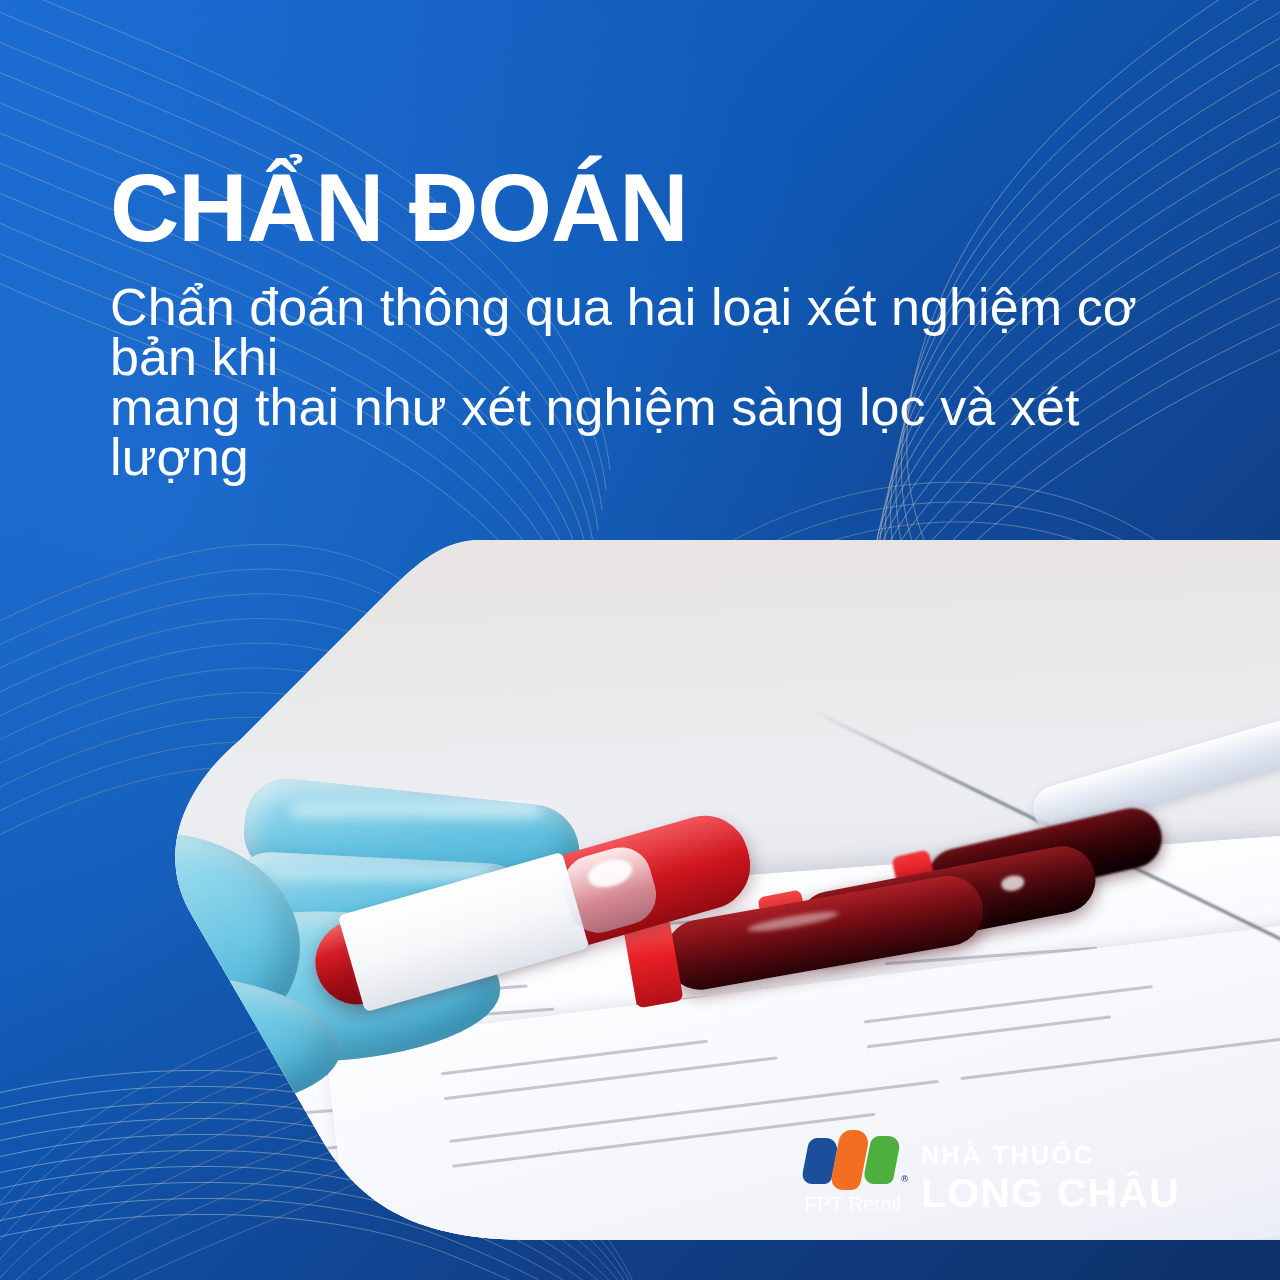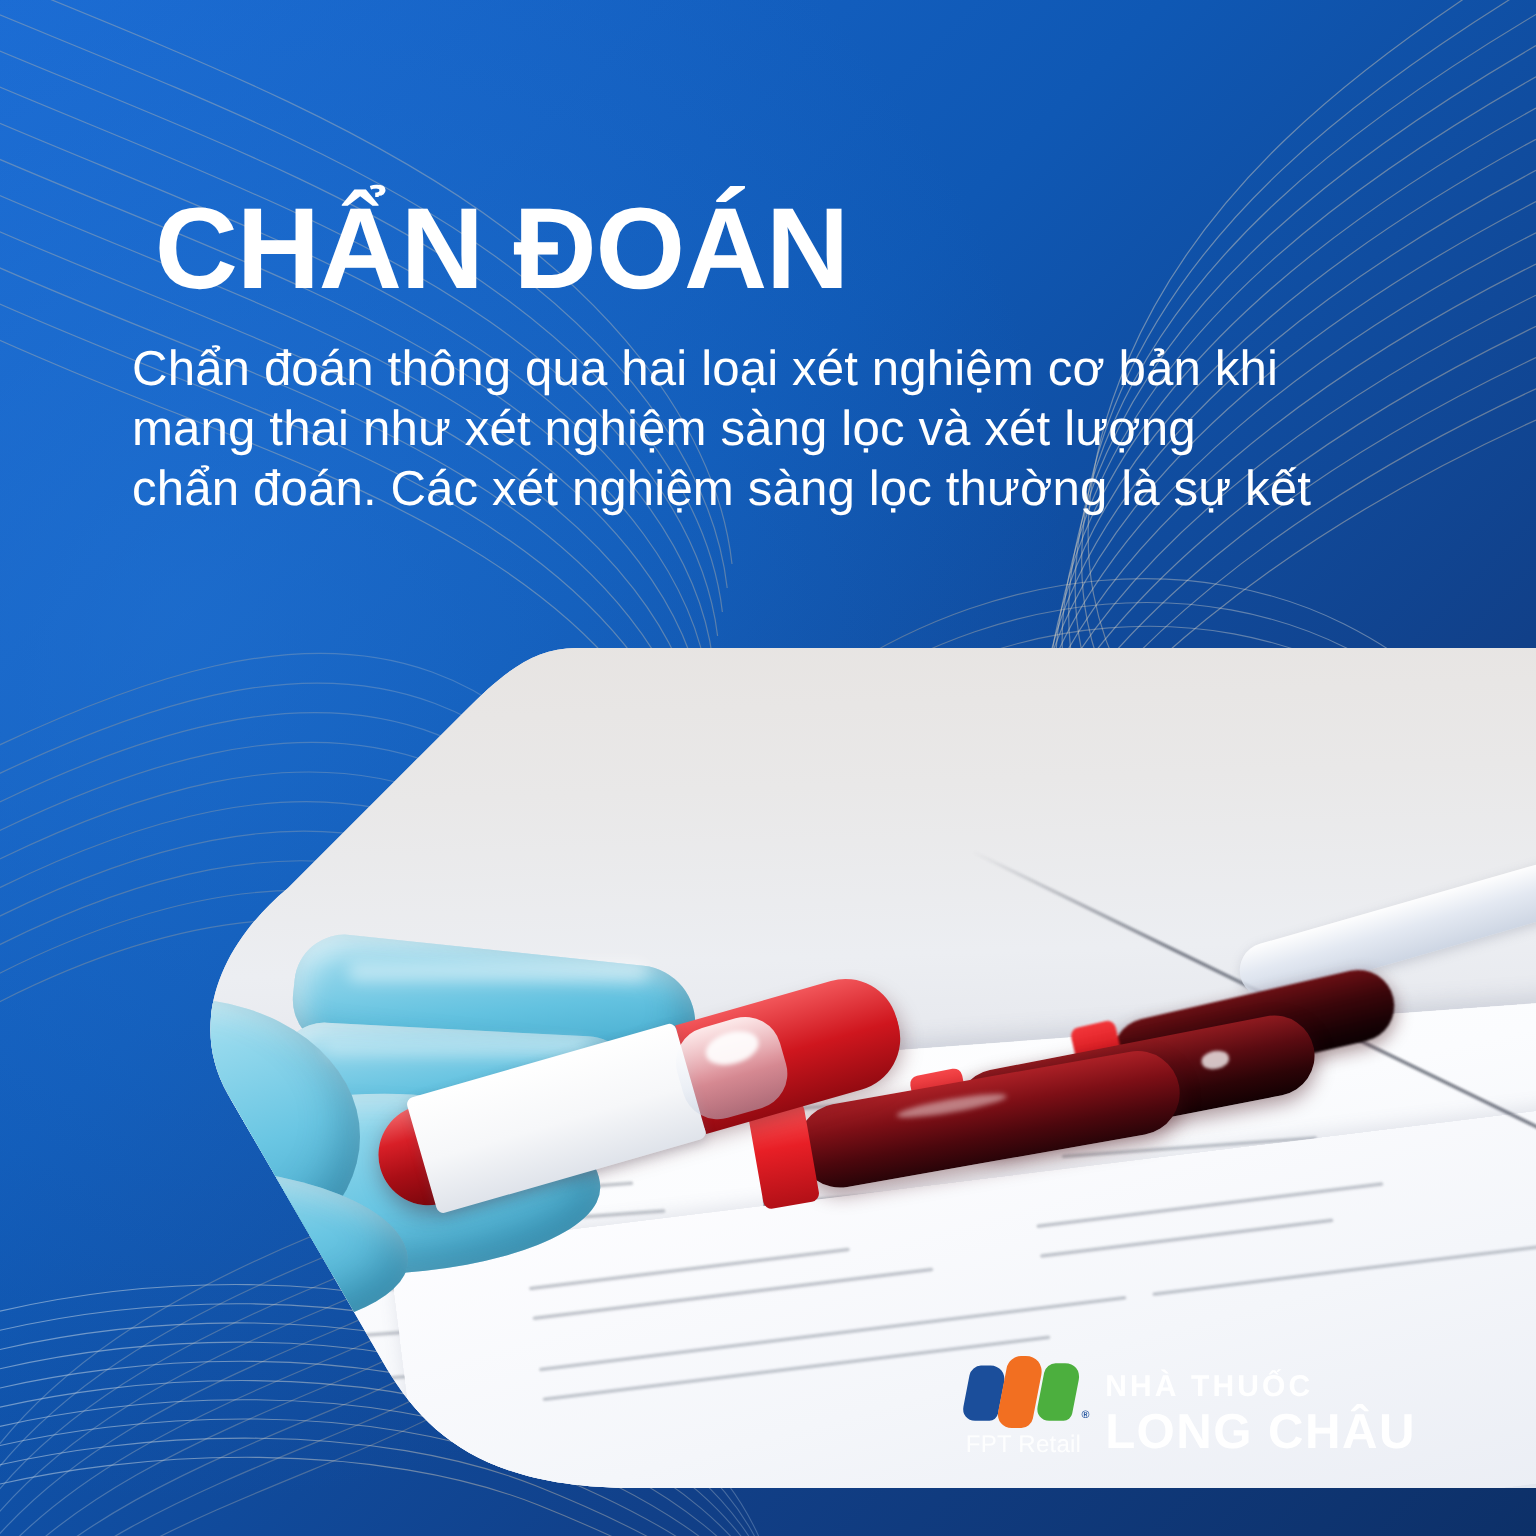--- a/index.html
+++ b/index.html
@@ -28,26 +28,25 @@
     width:1060px;
     z-index:6;
   }
   .headline {
     color:#ffffff;
     font-size:96px;
     font-weight:bold;
     letter-spacing:-1px;
     line-height:1.0;
     white-space:nowrap;
-    margin-left:19px;
   }
   .body-copy {
     margin-top:26px;
     color:#ffffff;
-    font-size:41px;
+    font-size:52px;
     font-weight:400;
     line-height:50px;
     letter-spacing:0.1px;
     max-width:1045px;
   }
   .body-copy .ln { display:block; }
 
   
   .photo-wrap {
     position:absolute;
@@ -276,21 +275,20 @@
       <path d="M724,632 C856,550 1008,540 1128,600 C1248,660 1298,752 1293,844"></path>
       <path d="M730,650 C860,570 1010,560 1130,620 C1250,680 1300,770 1295,860"></path>
     </g>
   </svg>
 
   <div class="text-zone">
     <div class="headline">CHẨN ĐOÁN</div>
     <div class="body-copy">
       <span class="ln">Chẩn đoán thông qua hai loại xét nghiệm cơ bản khi</span>
       <span class="ln">mang thai như xét nghiệm sàng lọc và xét lượng</span>
-      <span class="ln">chẩn đoán. Các xét nghiệm sàng lọc thường là sự kết</span>
     </div>
   </div>
 
   <div class="photo-wrap">
     <div class="photo">
 
       <div class="upper-board"></div>
       <div class="board-edge"></div>
 
       <div class="form-sheet">

